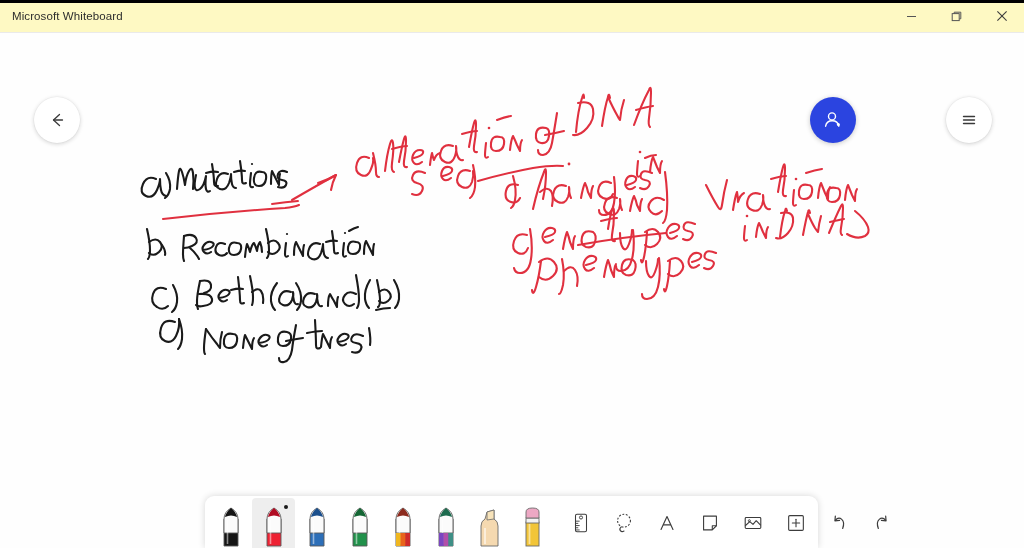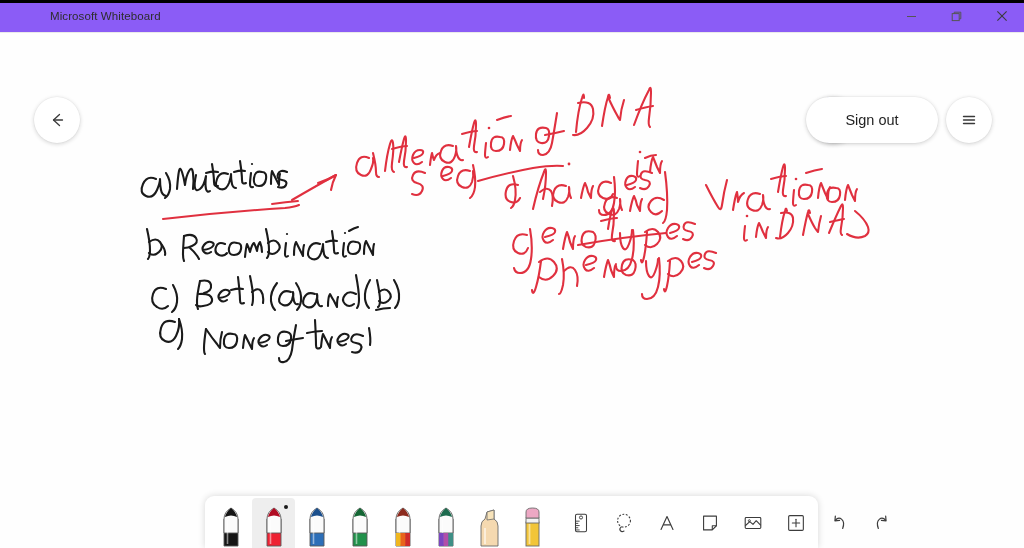--- a/index.html
+++ b/index.html
@@ -21,28 +21,27 @@
     inset: 0;
     background: #ffffff;
     display: flex;
     flex-direction: column;
   }
 
   
   .titlebar {
     height: 32px;
     min-height: 32px;
-    background: #8b5cf6;
+    background: #fef9c3;
     border-bottom: 1px solid #eaeaea;
     display: flex;
     align-items: center;
     justify-content: space-between;
     position: relative;
     z-index: 30;
-    padding-left: 38px;
   }
   .titlebar-top-strip {
     position: absolute;
     top: 0; left: 0; right: 0;
     height: 3px;
     background: #000000;
   }
   .titlebar-title {
     font-size: 11.5px;
     color: #2d2d2d;
@@ -483,23 +482,20 @@
     </div>
 
     <div class="round-btn" id="avatar-btn">
       <svg width="24" height="24" viewBox="0 0 24 24" aria-hidden="true">
         <circle cx="11" cy="8.4" r="3.5" fill="none" stroke="#ffffff" stroke-width="1.4"></circle>
         <path d="M4.6 18.2 q1 -5.4 6.6 -5.4 q5.6 0 6.6 5.4" fill="none" stroke="#ffffff" stroke-width="1.4" stroke-linecap="round"></path>
         <circle cx="17.4" cy="16.6" r="1.5" fill="#ffffff"></circle>
       </svg>
     </div>
 
-    <div id="signout-btn">
-      <span>Sign out</span>
-    </div>
 
     <div class="round-btn" id="menu-btn">
       <svg width="20" height="20" viewBox="0 0 20 20" aria-hidden="true">
         <line x1="4.5" y1="6.5" x2="15.5" y2="6.5" stroke="#3a3a3a" stroke-width="1.4" stroke-linecap="round"></line>
         <line x1="4.5" y1="10" x2="15.5" y2="10" stroke="#3a3a3a" stroke-width="1.4" stroke-linecap="round"></line>
         <line x1="4.5" y1="13.5" x2="15.5" y2="13.5" stroke="#3a3a3a" stroke-width="1.4" stroke-linecap="round"></line>
       </svg>
     </div>
 
     <div class="toolbar" id="toolbar">

